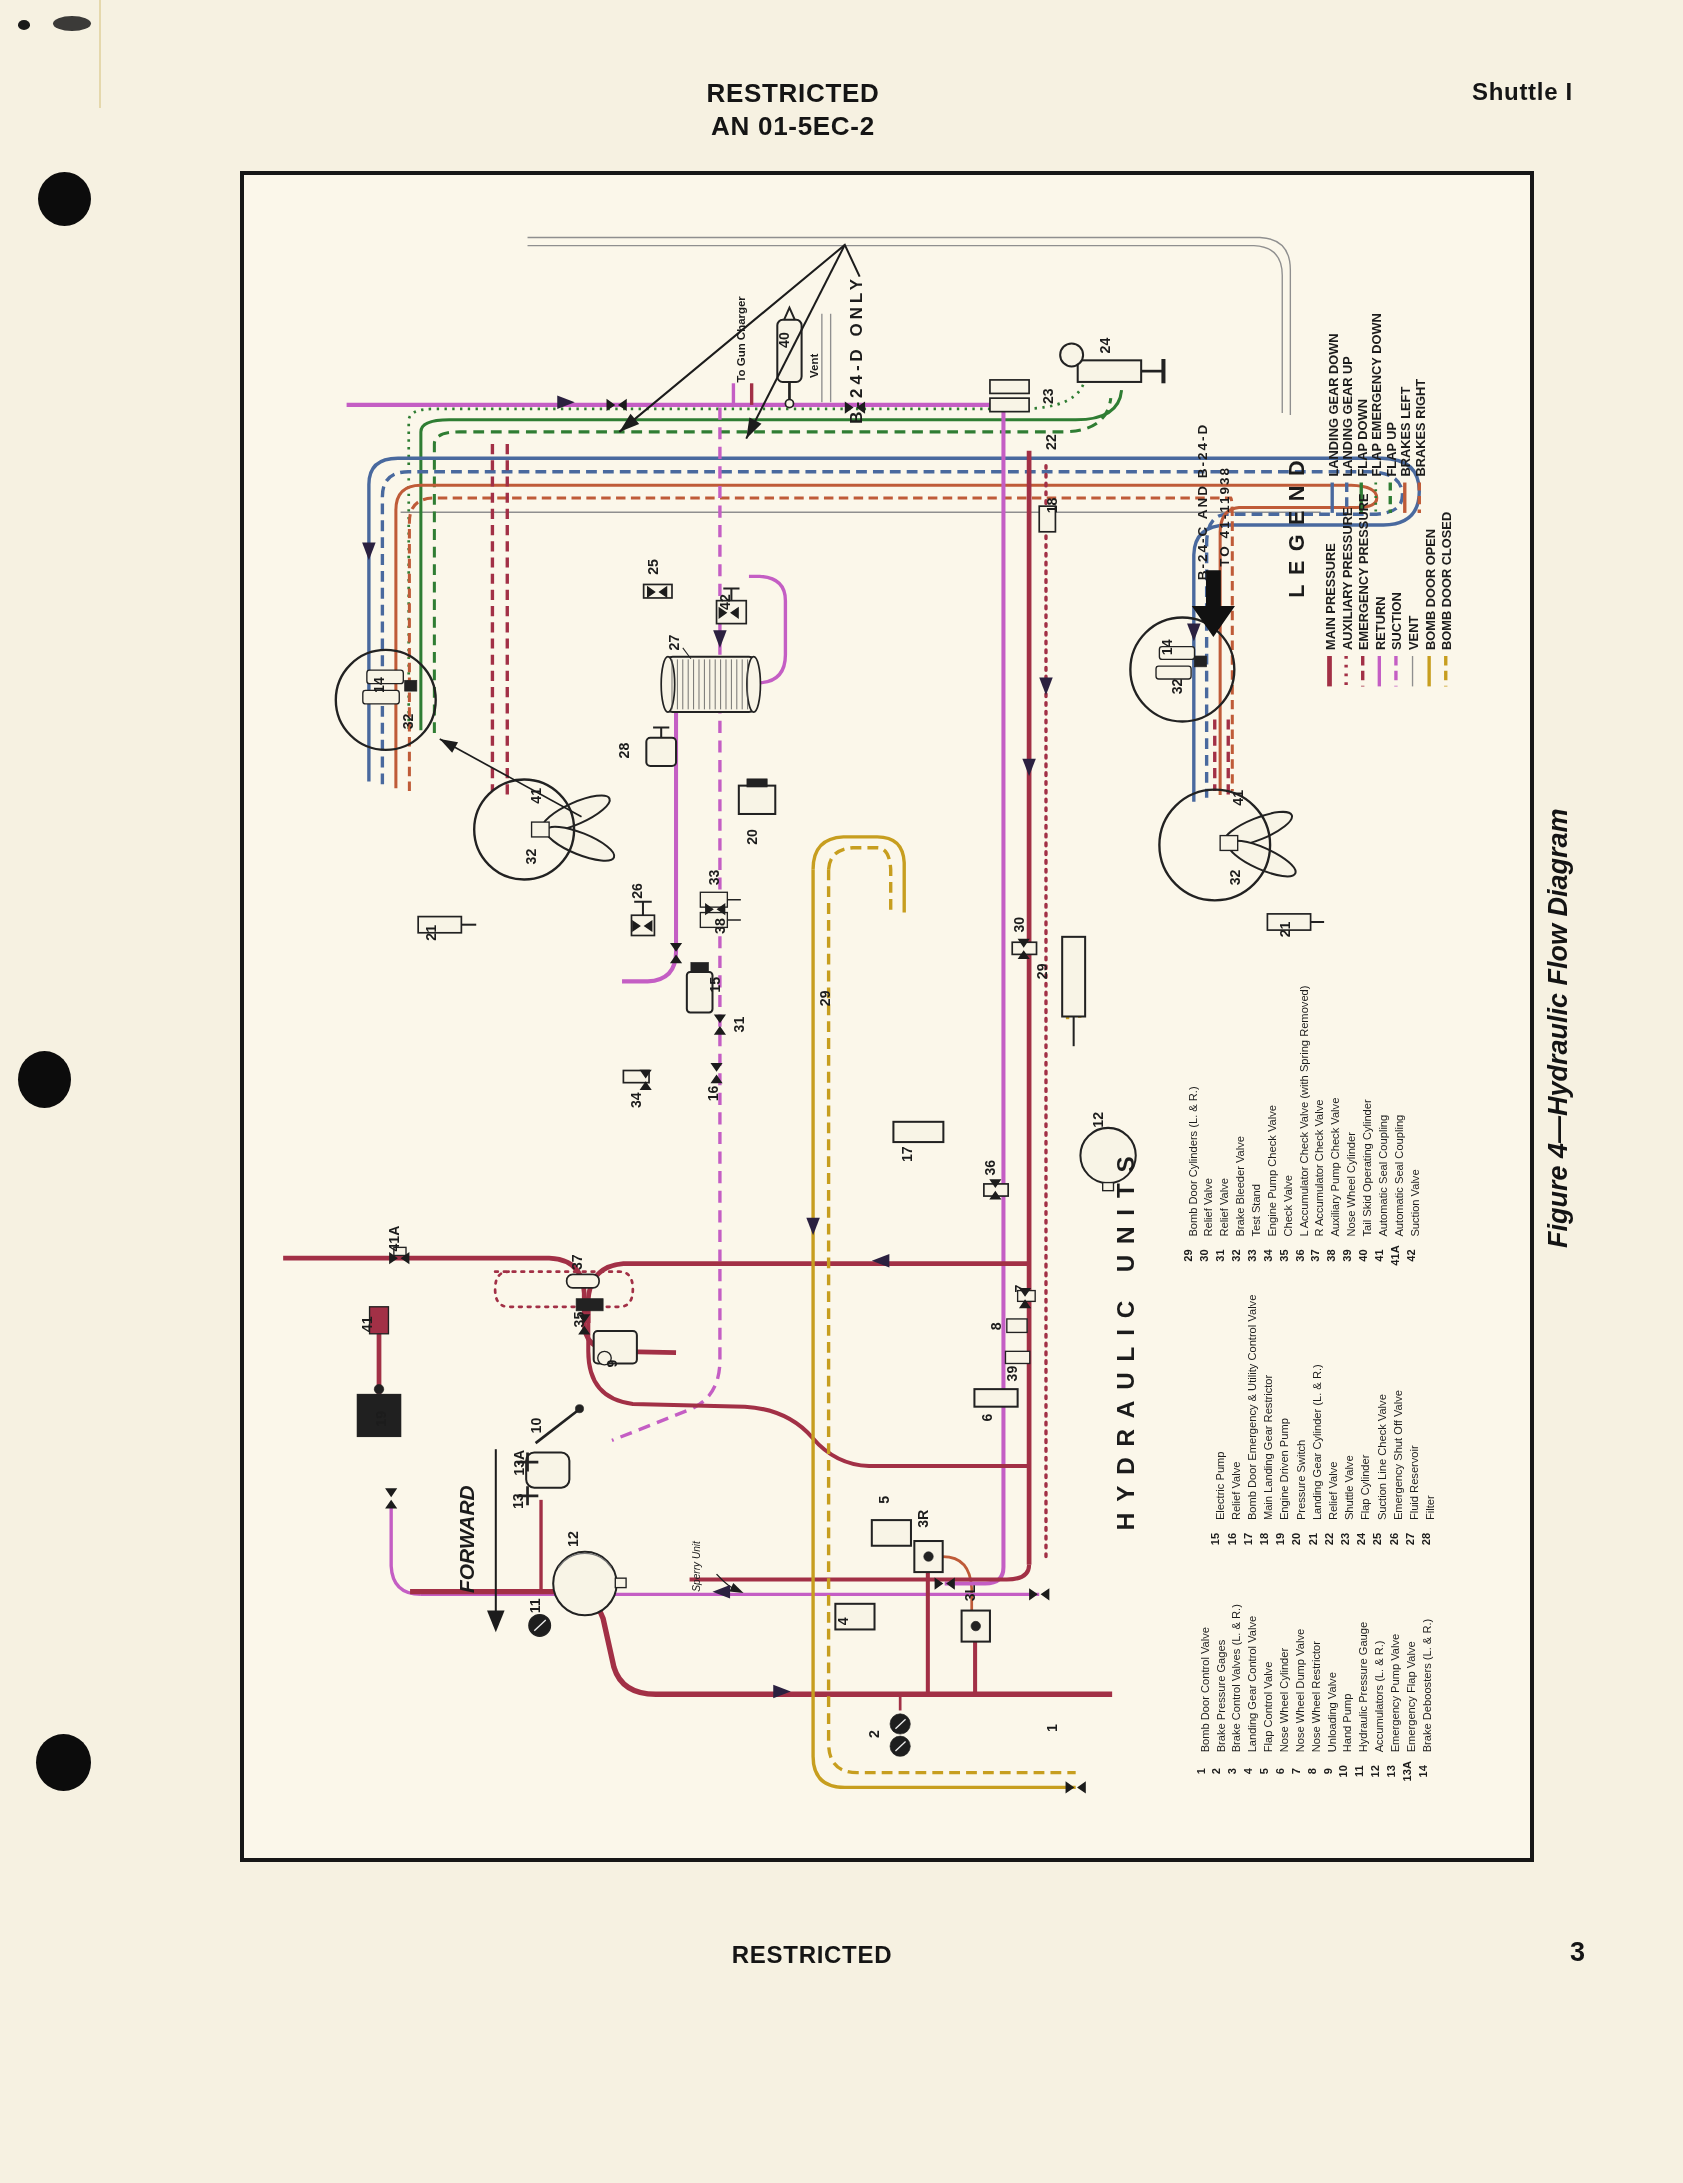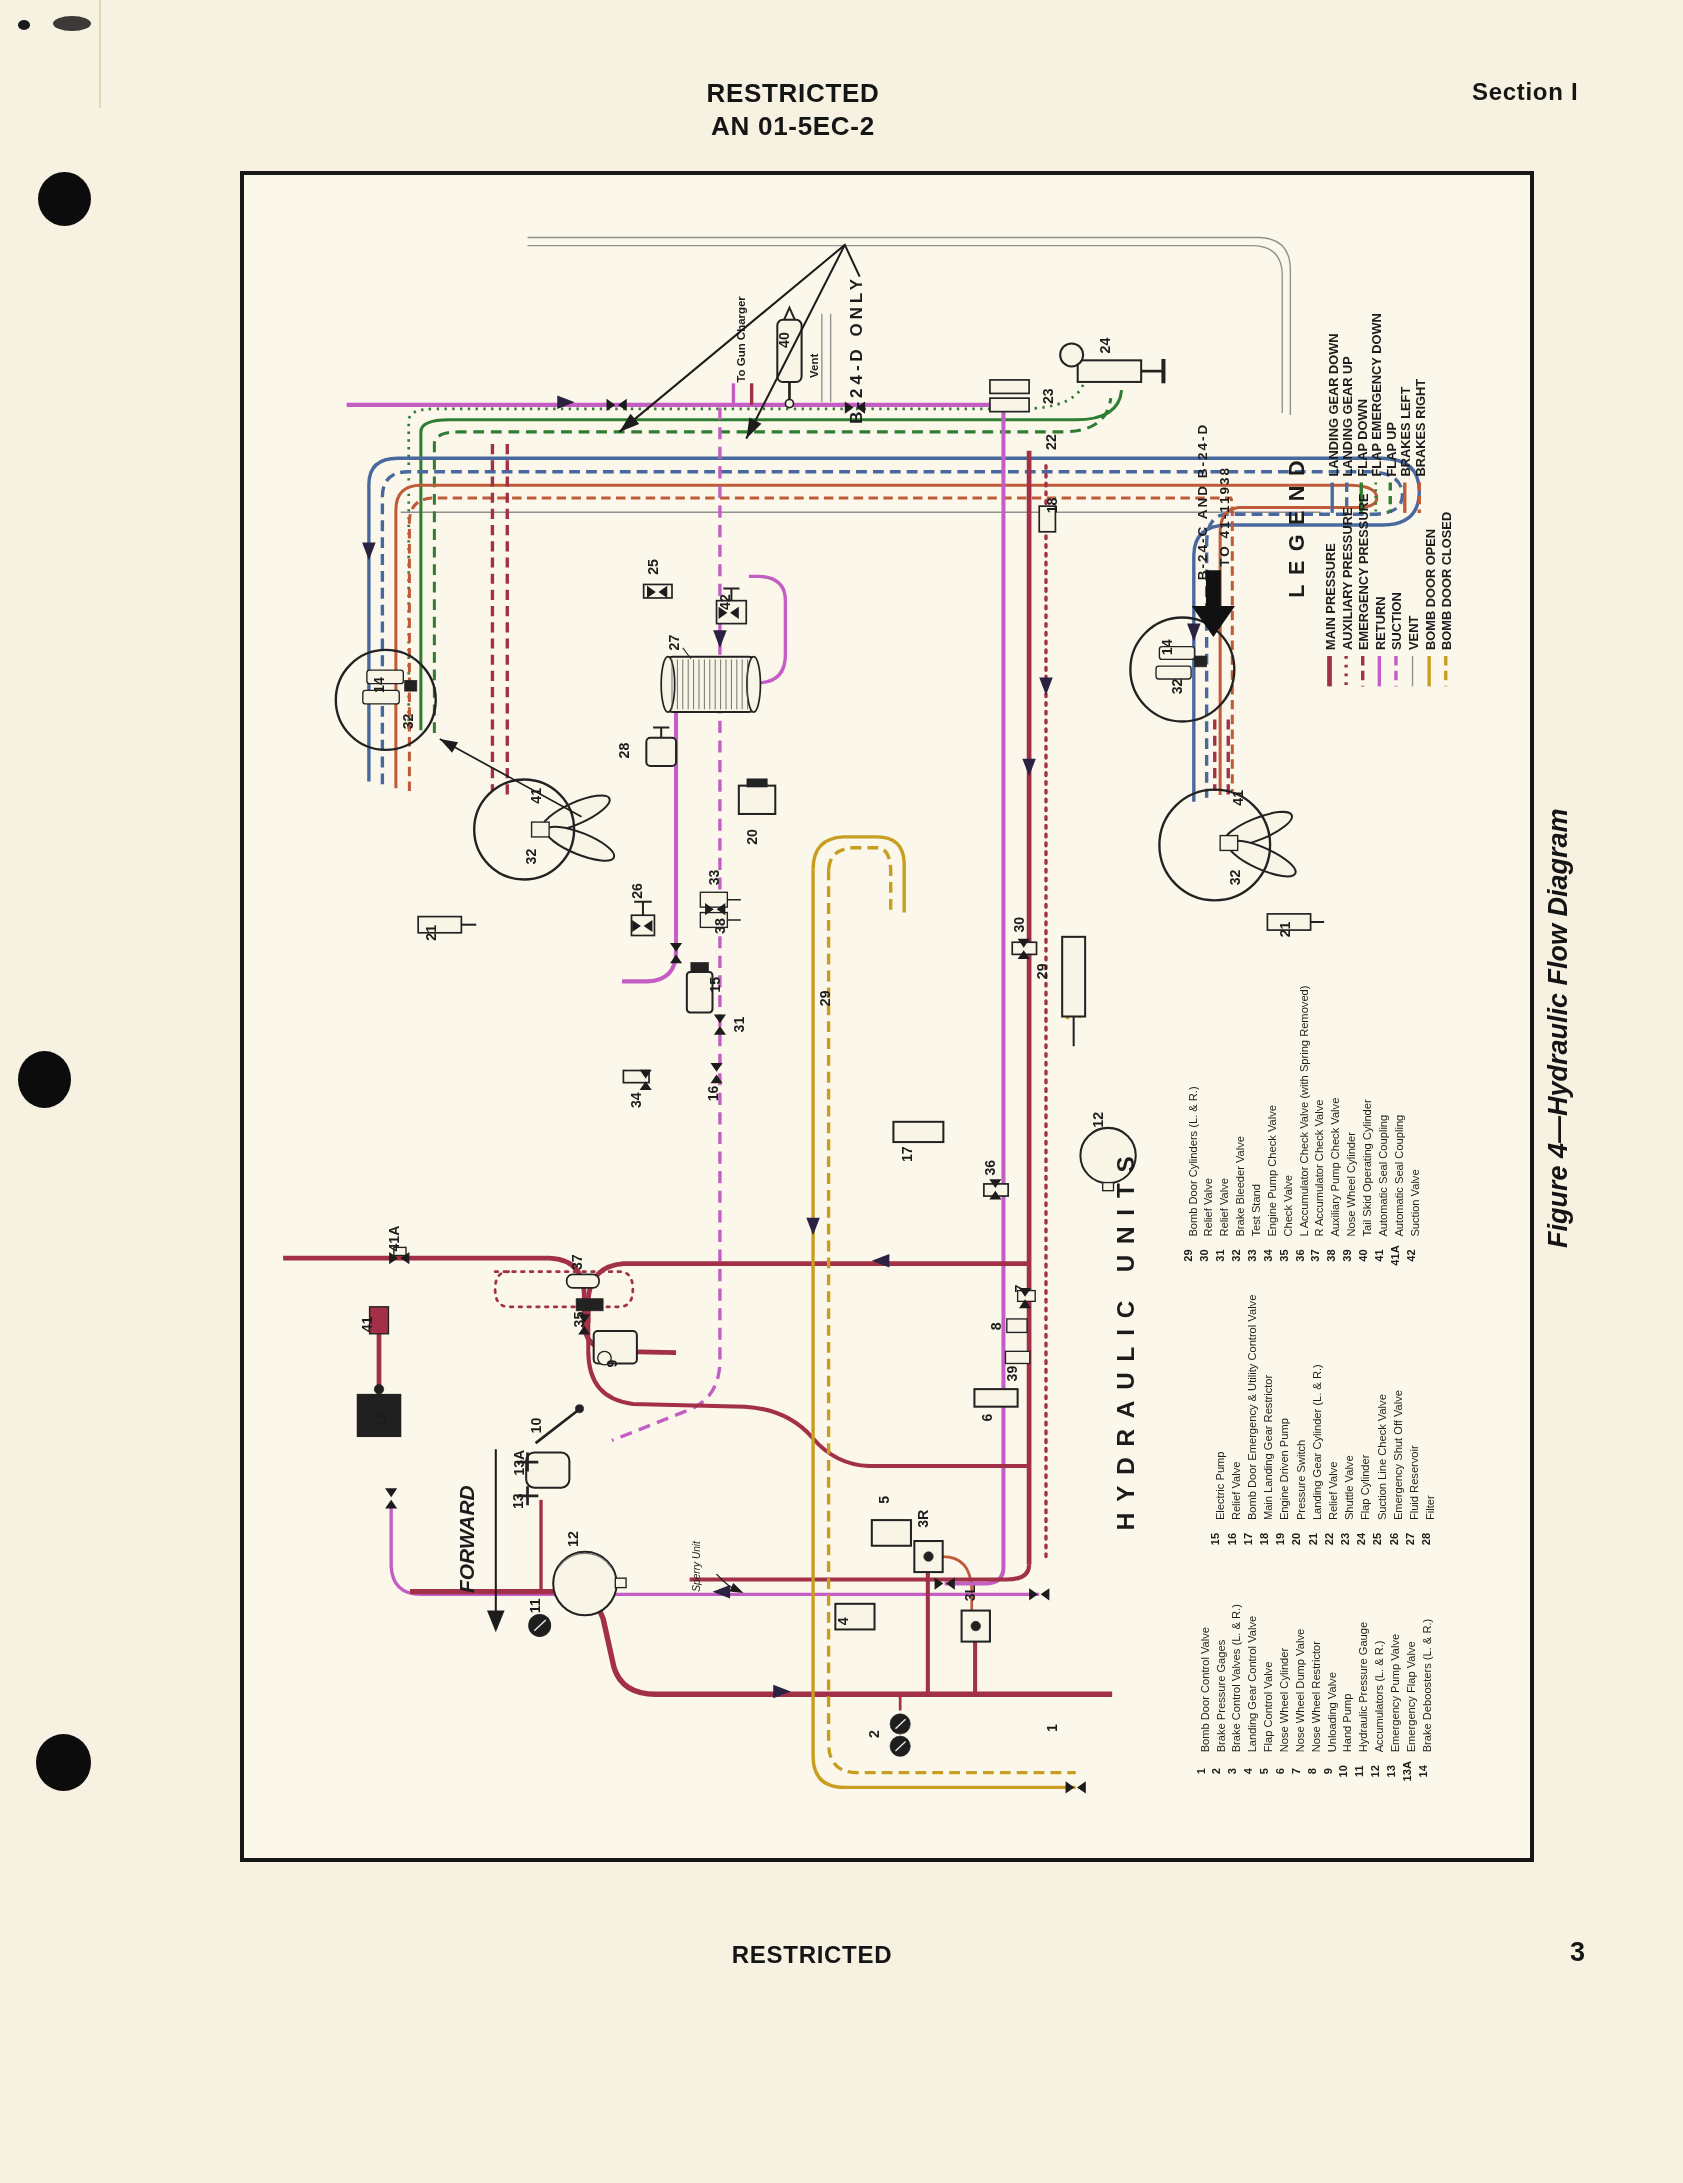--- a/index.html
+++ b/index.html
@@ -27,21 +27,21 @@
   <div class="smudge" style="left:17.6px;top:20px;width:12px;height:9.5px;"></div>
   <div class="smudge" style="left:53px;top:16px;width:38px;height:15px;opacity:.85;"></div>
   <div class="crease"></div>
 
   <div class="hole" style="left:38px;top:172px;width:53px;height:54px;"></div>
   <div class="hole" style="left:17.6px;top:1051px;width:53px;height:57px;"></div>
   <div class="hole" style="left:36px;top:1734px;width:55px;height:57px;"></div>
 
   <div class="abs hdr ctr" style="left:793px;top:78px;">RESTRICTED</div>
   <div class="abs hdr ctr" style="left:793px;top:111px;">AN 01-5EC-2</div>
-  <div class="abs hdr" style="left:1472px;top:78px;font-size:24px;">Section I</div>
+  <div class="abs hdr" style="left:1472px;top:78px;font-size:24px;">Shuttle I</div>
 
   <div id="diagram-box">
   <svg viewBox="0 0 1905 2492">
 
     <g stroke="#8f8f8f" fill="none" stroke-width="2">
       <path d="M420,92 H1505 Q1550,94 1550,140 V355"></path>
       <path d="M420,104 H1496 Q1538,106 1538,148 V352"></path>
       <path d="M232,499 H1595"></path>
       <path d="M856,205 V336"></path>
           <path d="M869,205 V336"></path>

